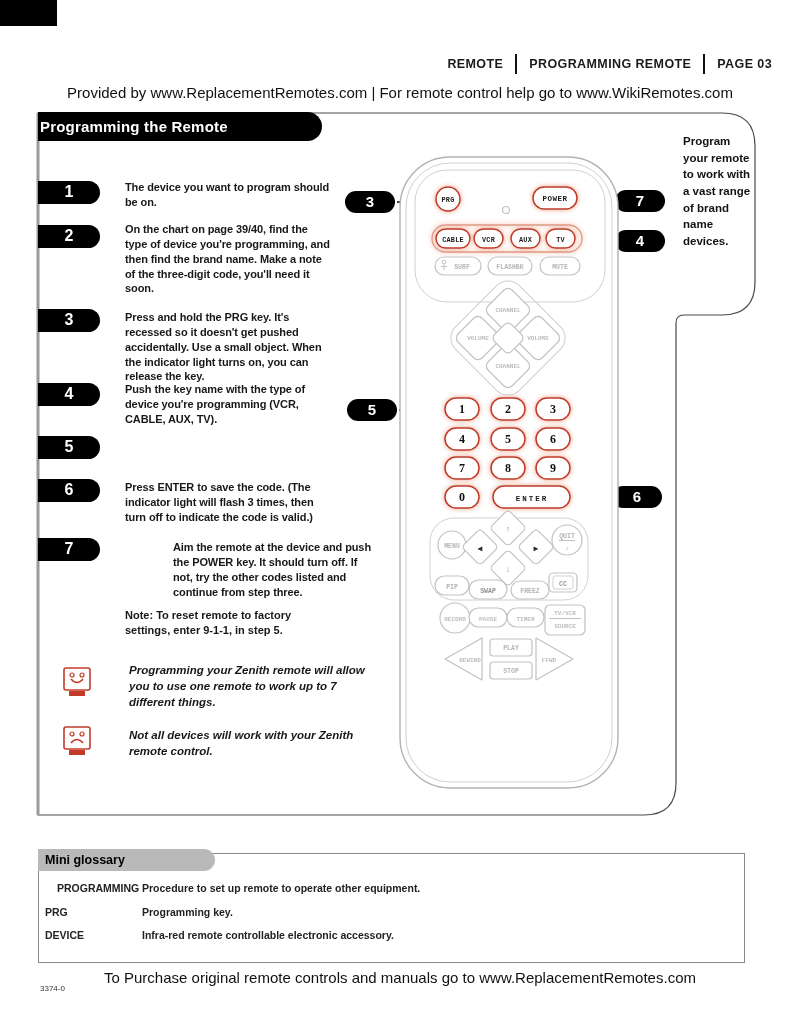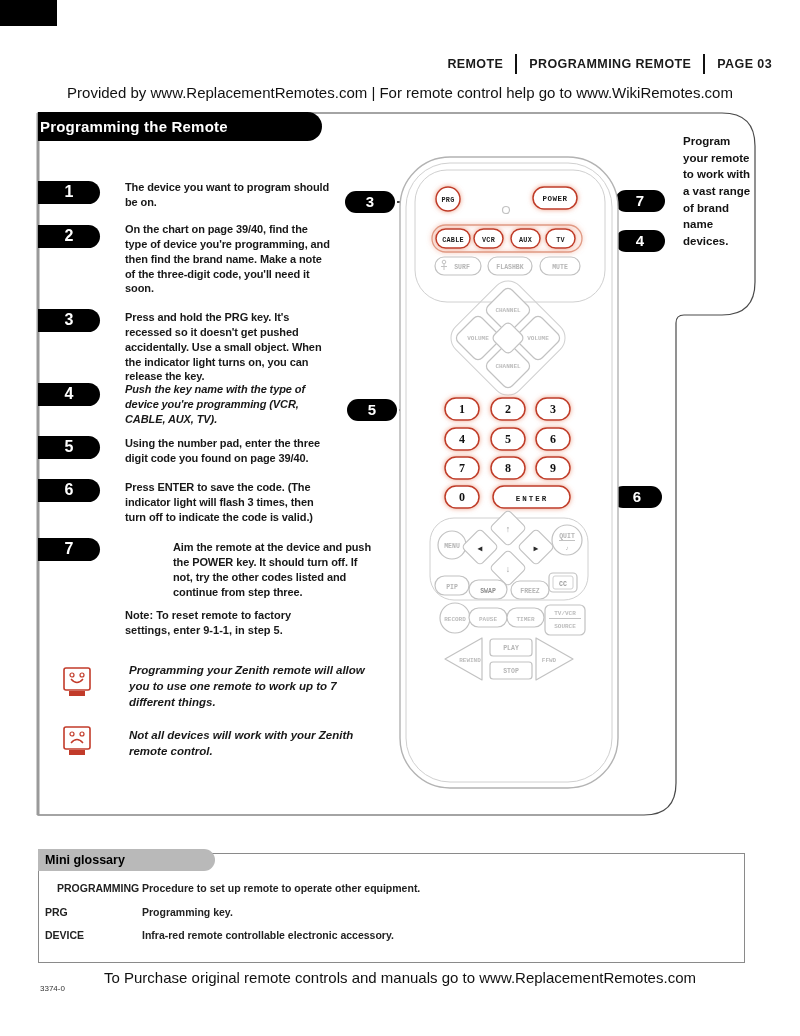--- a/index.html
+++ b/index.html
@@ -126,22 +126,21 @@
   <div class="step-pill" style="top:225px;">2</div>
   <div class="step-pill" style="top:309px;">3</div>
   <div class="step-pill" style="top:383px;">4</div>
   <div class="step-pill" style="top:436px;">5</div>
   <div class="step-pill" style="top:479px;">6</div>
   <div class="step-pill" style="top:538px;">7</div>
 
   <div class="step-text" style="top:180px;">The device you want to program should be on.</div>
   <div class="step-text" style="top:222px;">On the chart on page 39/40, find the type of device you're programming, and then find the brand name. Make a note of the three-digit code, you'll need it soon.</div>
   <div class="step-text" style="top:310px;">Press and hold the PRG key. It's recessed so it doesn't get pushed accidentally. Use a small object. When the indicator light turns on, you can release the key.</div>
-  <div class="step-text" style="top:382px;font-style:italic;">Push the key name with the type of device you're programming (VCR, CABLE, AUX, TV).</div>
-  <div class="step-text" style="top:436px;">Using the number pad, enter the three digit code you found on page 39/40.</div>
+  <div class="step-text" style="top:382px;">Push the key name with the type of device you're programming (VCR, CABLE, AUX, TV).</div>
   <div class="step-text" style="top:480px;">Press ENTER to save the code. (The indicator light will flash 3 times, then turn off to indicate the code is valid.)</div>
   <div class="step-text" style="top:540px;margin-left:48px;">Aim the remote at the device and push the POWER key. It should turn off. If not, try the other codes listed and continue from step three.</div>
 
   <div class="note-text">Note: To reset remote to factory settings, enter 9-1-1, in step 5.</div>
 
   <svg class="tip-face" style="top:666px;" width="30" height="32" viewBox="0 0 30 32">
     <rect x="2" y="2" width="26" height="22" rx="2" fill="#fff" stroke="#c23b2a" stroke-width="1.6"></rect>
     <circle cx="10" cy="9" r="2" fill="none" stroke="#c23b2a" stroke-width="1.2"></circle>
     <circle cx="20" cy="9" r="2" fill="none" stroke="#c23b2a" stroke-width="1.2"></circle>
     <path d="M 9 13 Q 15 20 21 13" fill="none" stroke="#c23b2a" stroke-width="1.4"></path>

